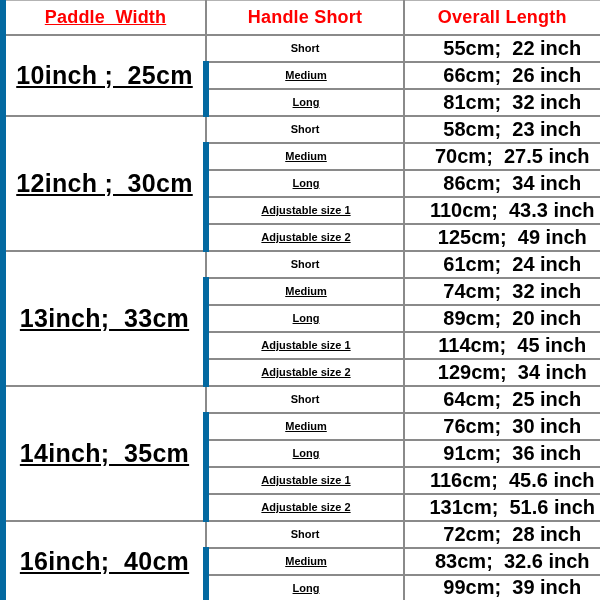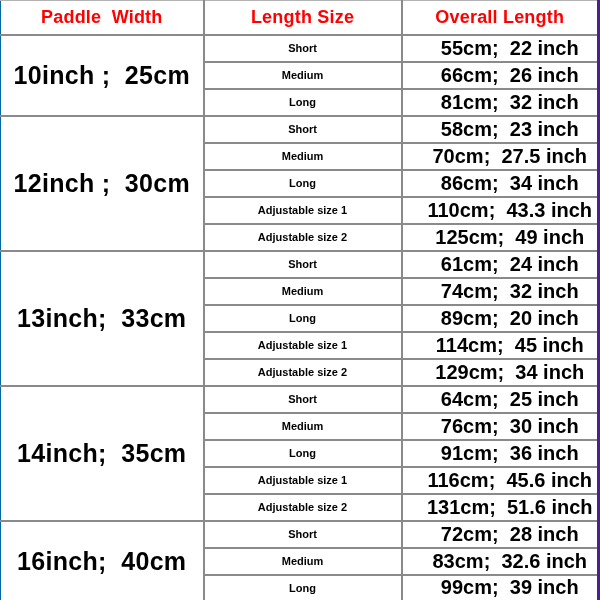--- a/index.html
+++ b/index.html
@@ -27,21 +27,21 @@
     text-align: center;
     vertical-align: middle;
     white-space: pre;
     padding: 0;
     font-weight: 700;
     color: var(--body-text);
     background: #ffffff;
   }
   
   .size-chart thead th { border-top: 1px solid #b3b3b3; }
-  .size-chart th:first-child, .size-chart td:first-child { border-left: 1px solid #0369a1; }
+  .size-chart th:first-child, .size-chart td:first-child { border-left: 6px solid #0369a1; text-decoration: underline; }
   .size-chart th:last-child,  .size-chart td:last-child  { border-right: 7px solid #4c1d95; }
   .size-chart tbody tr:last-child td { border-bottom: 3px solid #4d4d4d; }
 
   .size-chart thead tr { height: 34px; }
   .size-chart tbody tr { height: 27px; }
 
   .size-chart th {
     color: var(--header-text);
     font-size: 18px;
     letter-spacing: 0.2px;
@@ -63,21 +63,21 @@
 
 <table class="size-chart">
   <colgroup>
     <col style="width:203px">
     <col style="width:198px">
     <col style="width:199px">
   </colgroup>
   <thead>
     <tr>
       <th>Paddle  Width</th>
-      <th>Length Size</th>
+      <th>Handle Short</th>
       <th>Overall Length</th>
     </tr>
   </thead>
   <tbody>
 
     <tr>
       <td class="paddle-width" rowspan="3">10inch ;  25cm</td>
       <td class="handle-size">Short</td>
       <td class="overall-length">55cm;  22 inch</td>
     </tr>

